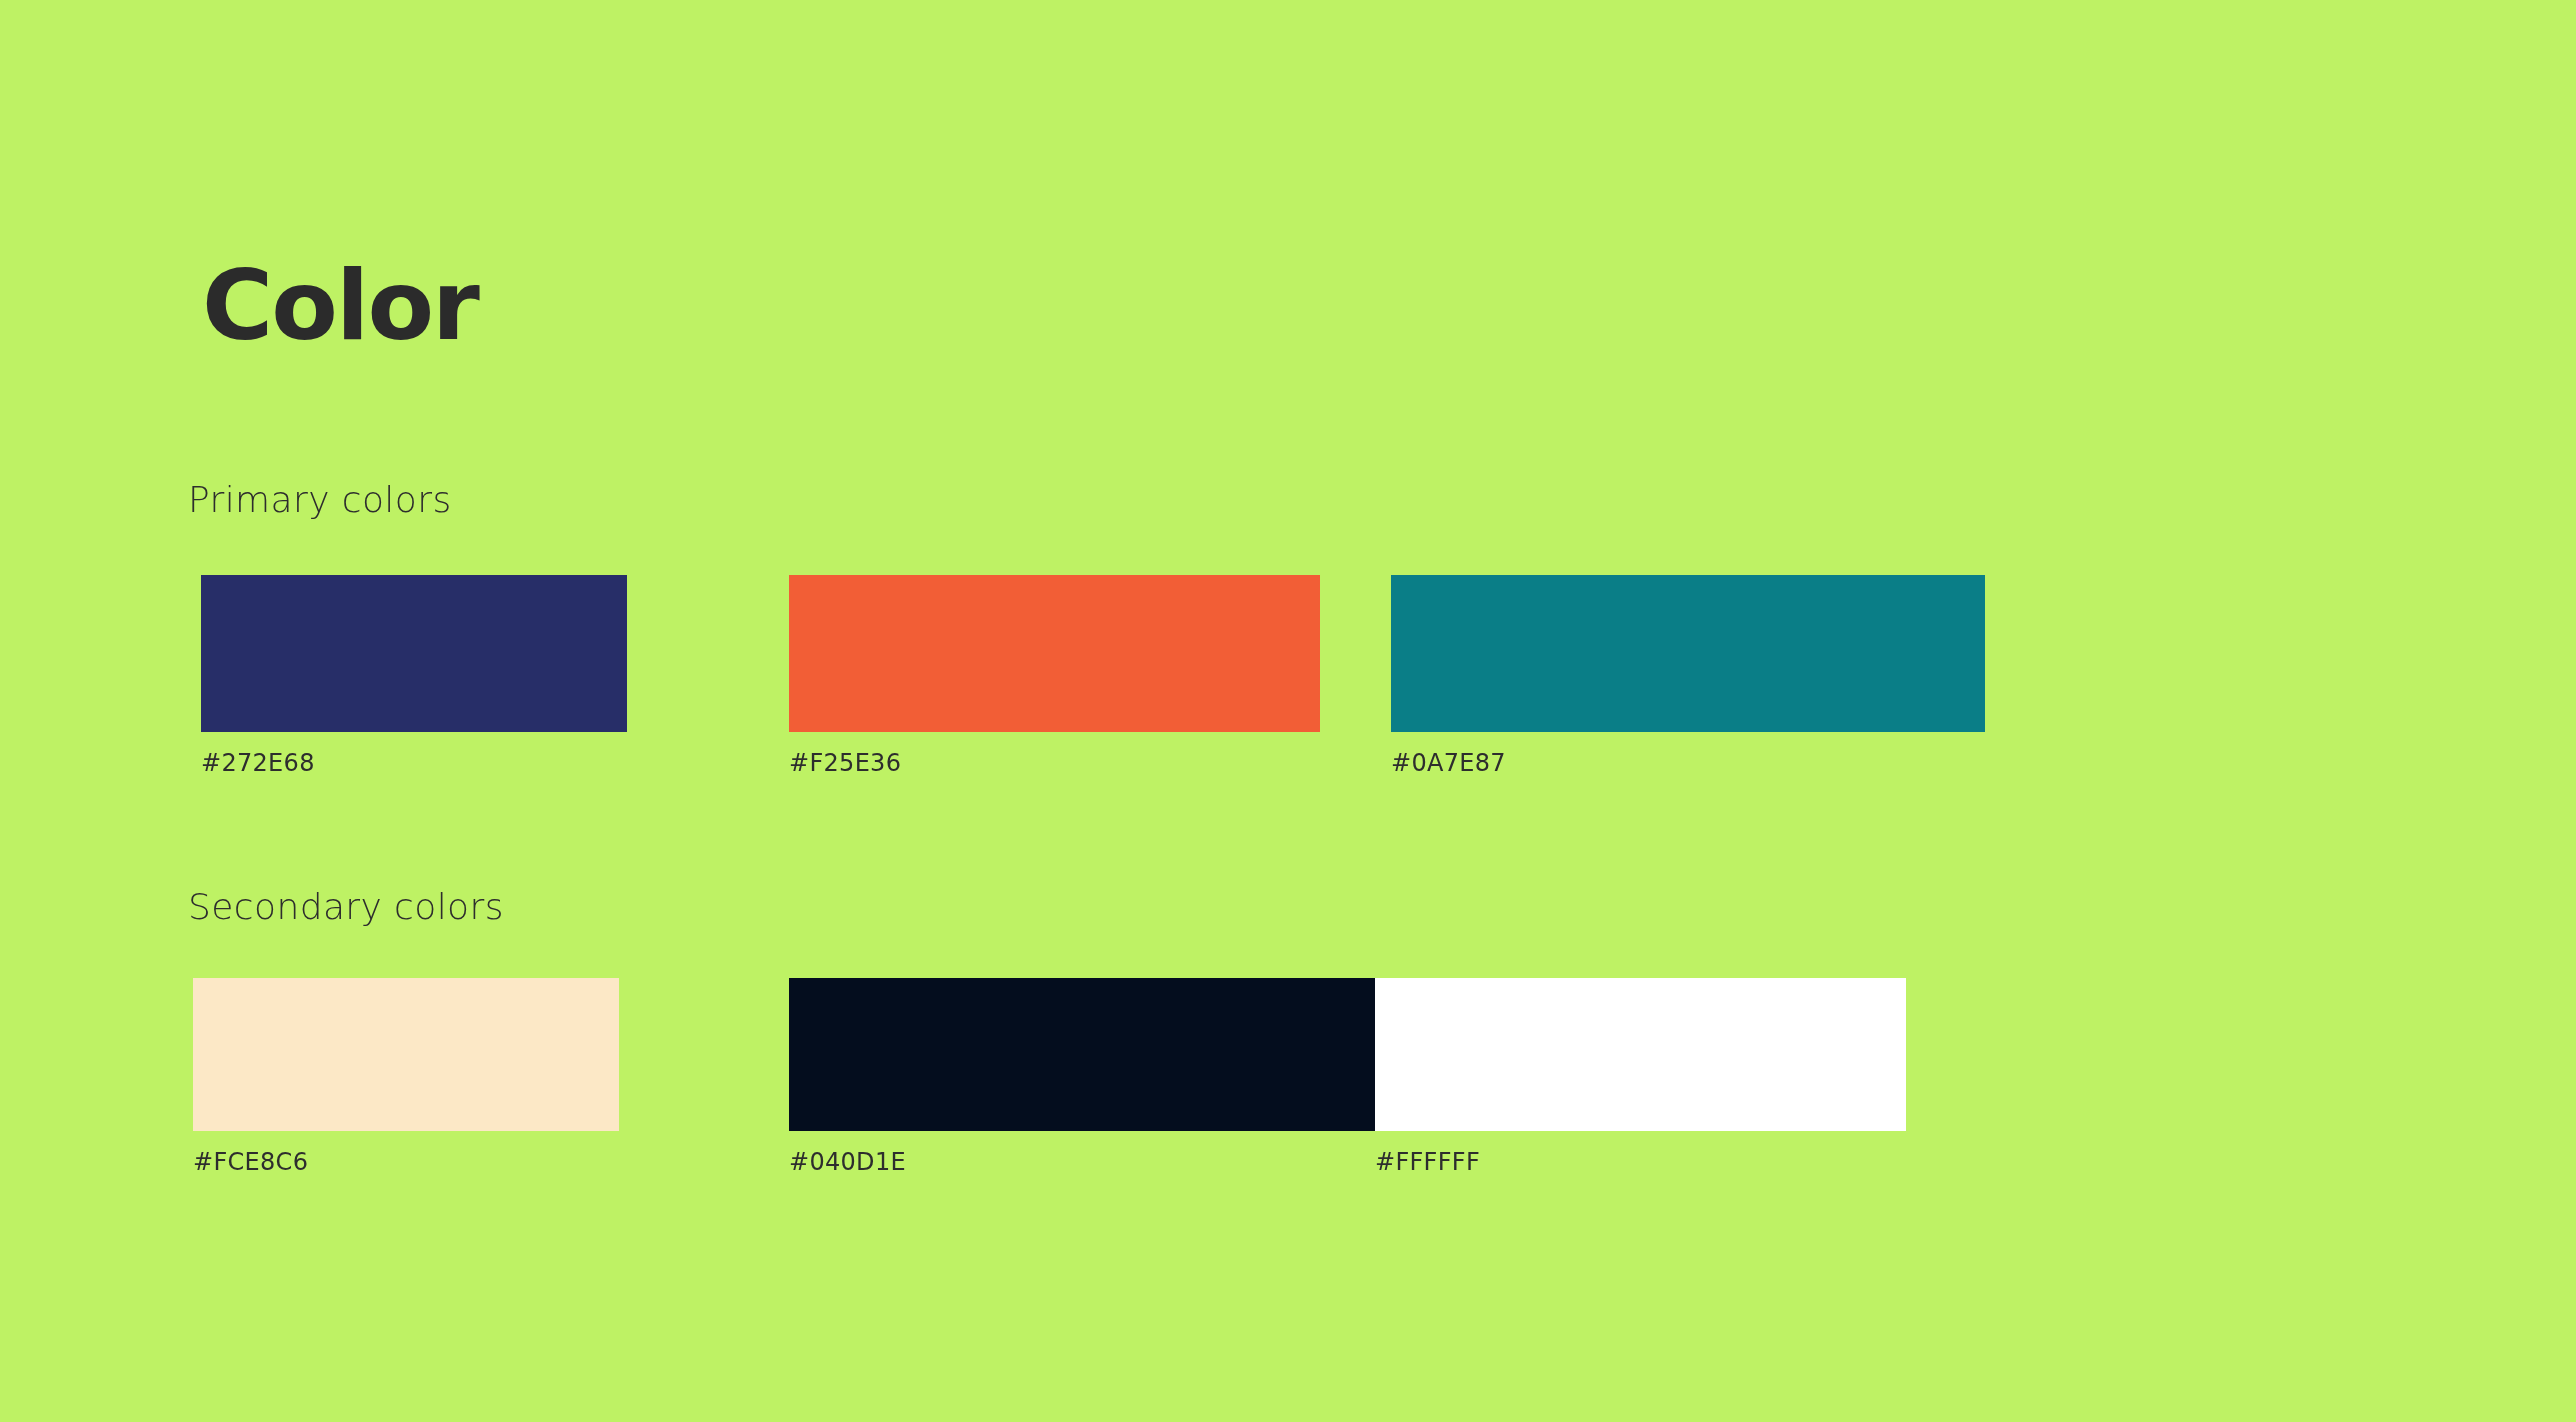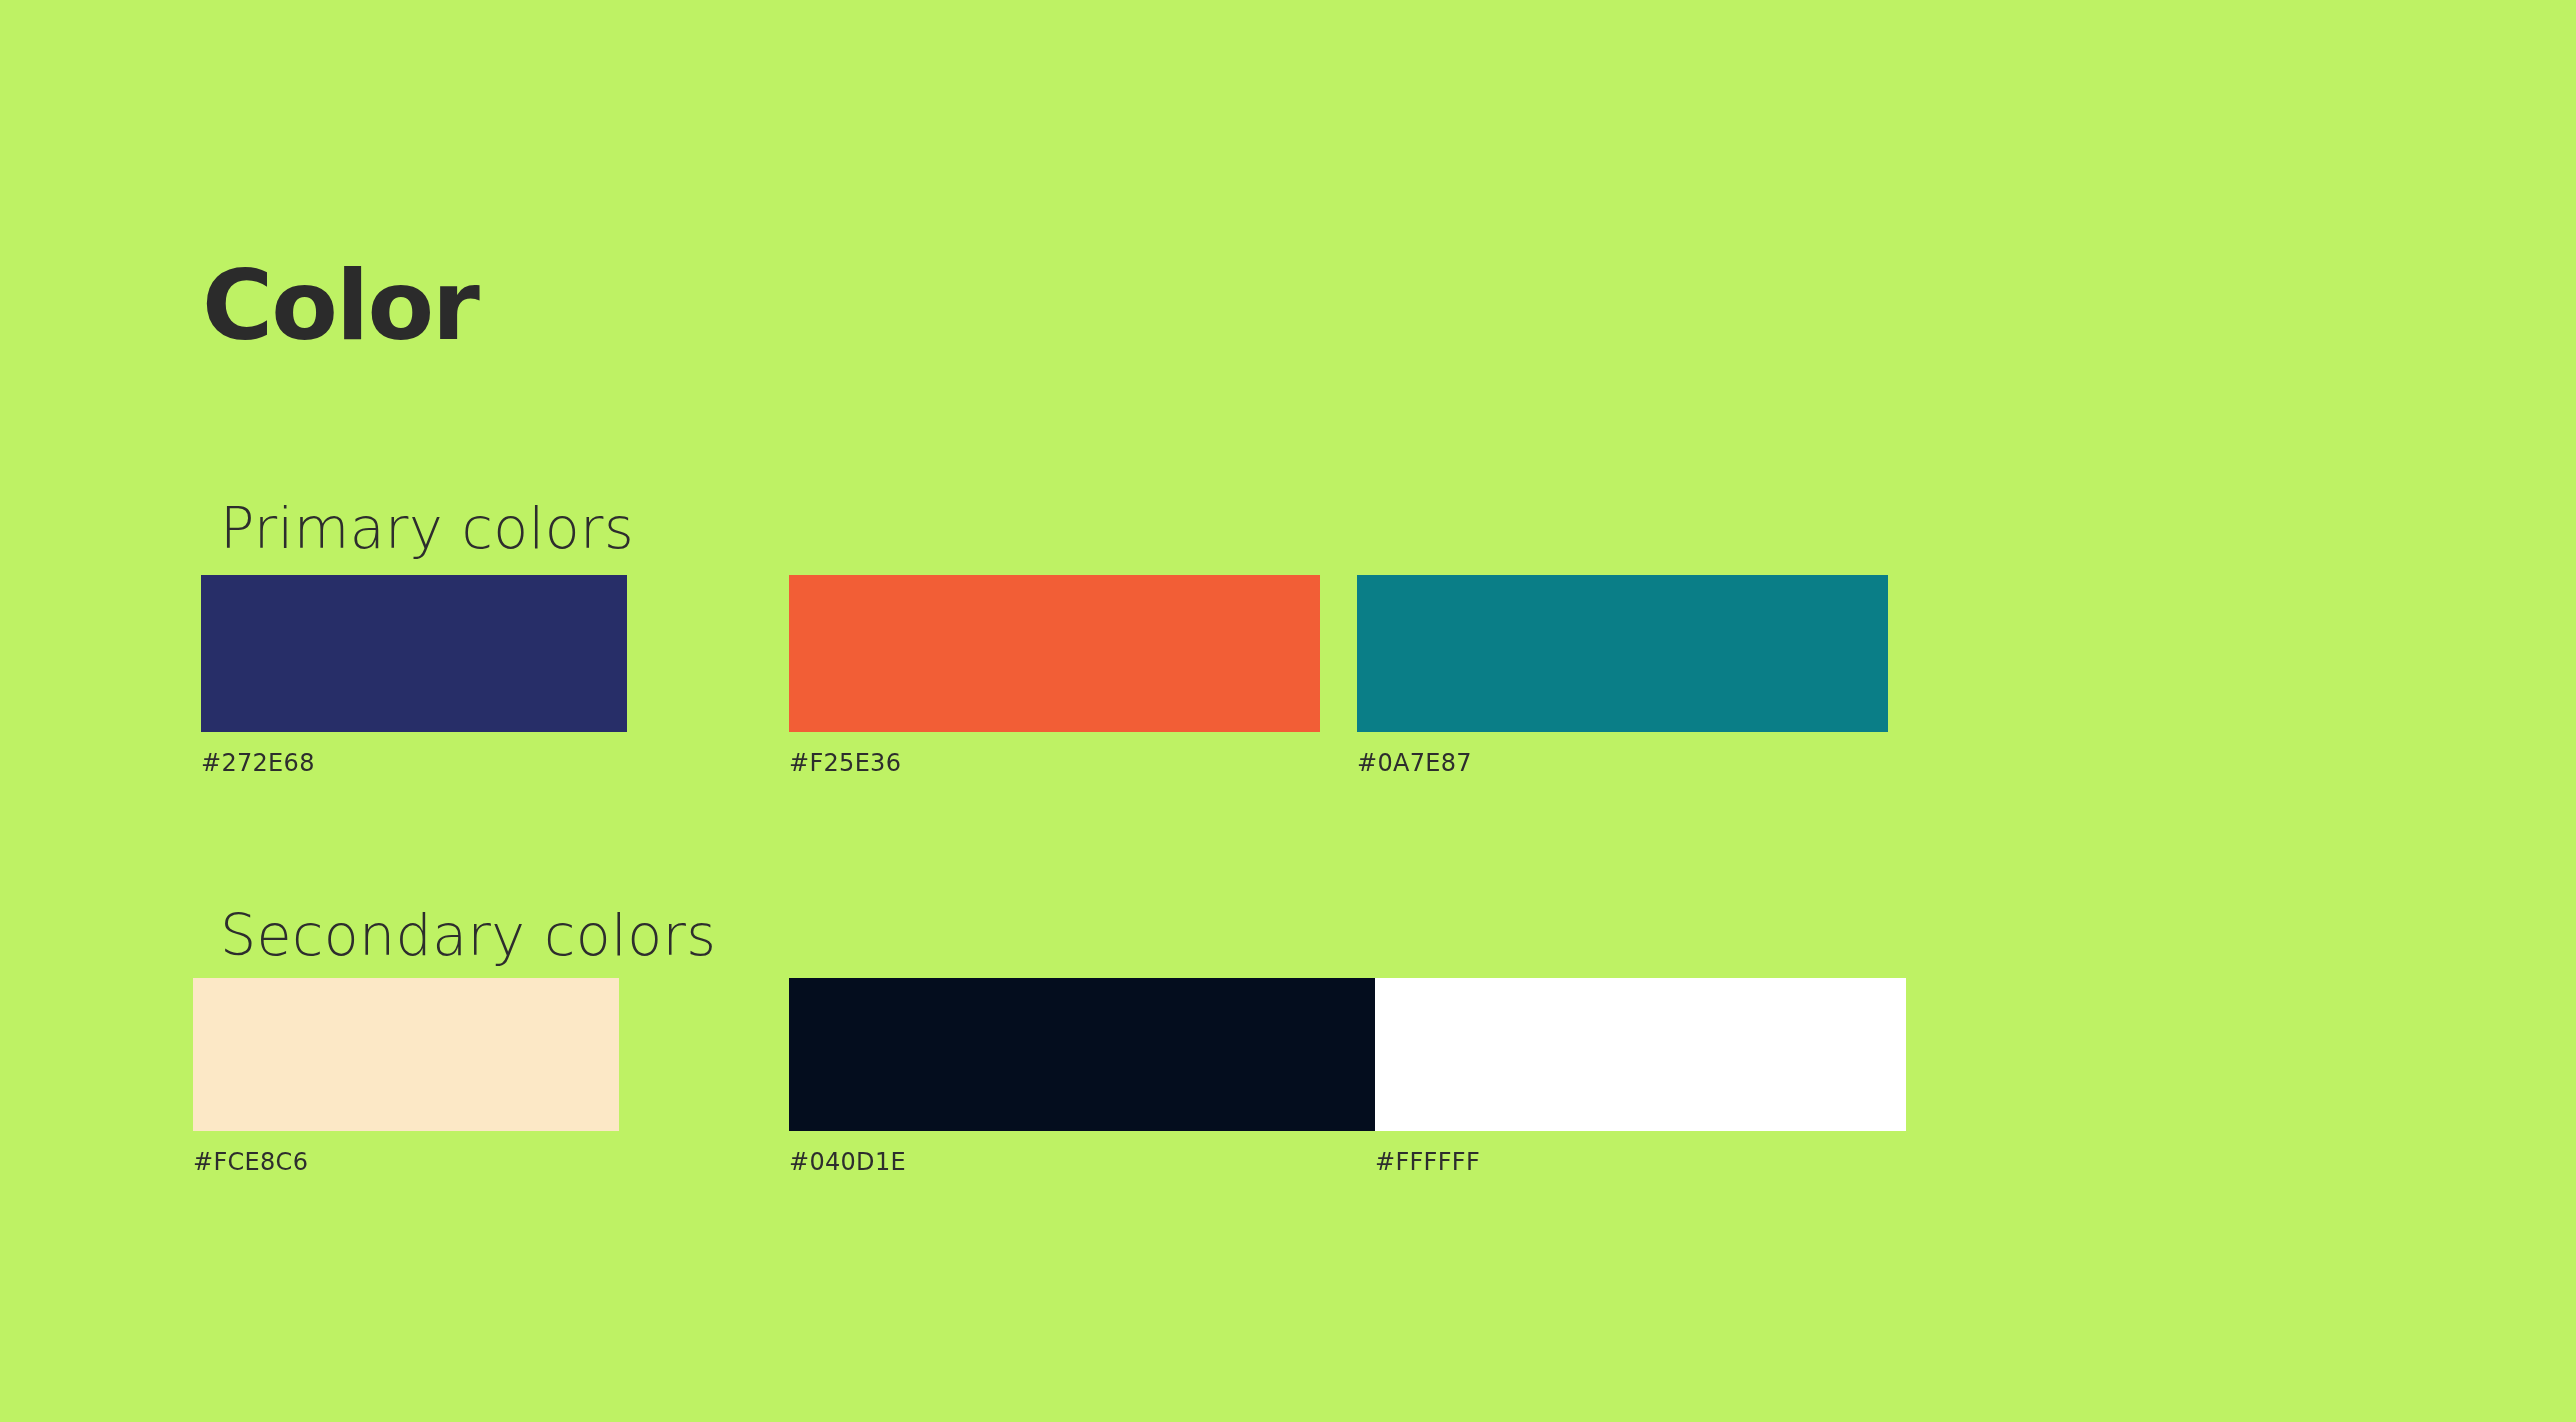--- a/index.html
+++ b/index.html
@@ -31,23 +31,23 @@
     font-weight: 700;
     letter-spacing: -1.9px;
     color: #2b2b2b;
     line-height: 1.1;
     white-space: nowrap;
   }
 
   
   .section-heading {
     position: absolute;
-    left: 220px;
+    left: 188px;
     font-family: "DejaVu Sans", sans-serif;
-    font-size: 57px;
+    font-size: 36px;
     font-weight: 300;
     letter-spacing: 0.4px;
     color: #2d2d2d;
     line-height: 1.1;
     white-space: nowrap;
   }
   .section-heading.primary   { top: 450px; }
   .section-heading.secondary { top: 857px; }
 
   
@@ -77,21 +77,21 @@
     font-weight: 400;
     letter-spacing: 0.3px;
     color: #2d2d2d;
     white-space: nowrap;
   }
 
   
   .row-primary .swatch-cell { top: 575px; height: 157px; }
   .row-primary .c0 { left: 201px;  width: 426px; }
   .row-primary .c1 { left: 789px;  width: 531px; border-radius: 20px; }
-  .row-primary .c2 { left: 1357px; width: 531px; }
+  .row-primary .c2 { left: 1391px; width: 594px; }
   .row-primary .swatch-label { top: 174px; }
 
   
   .row-secondary .swatch-cell { top: 978px; height: 153px; }
   .row-secondary .c0 { left: 193px;  width: 426px; }
   .row-secondary .c1 { left: 789px;  width: 611px; }
   .row-secondary .c2 { left: 1375px; width: 531px; }
   .row-secondary .swatch-label { top: 170px; }
 </style>
 </head>

